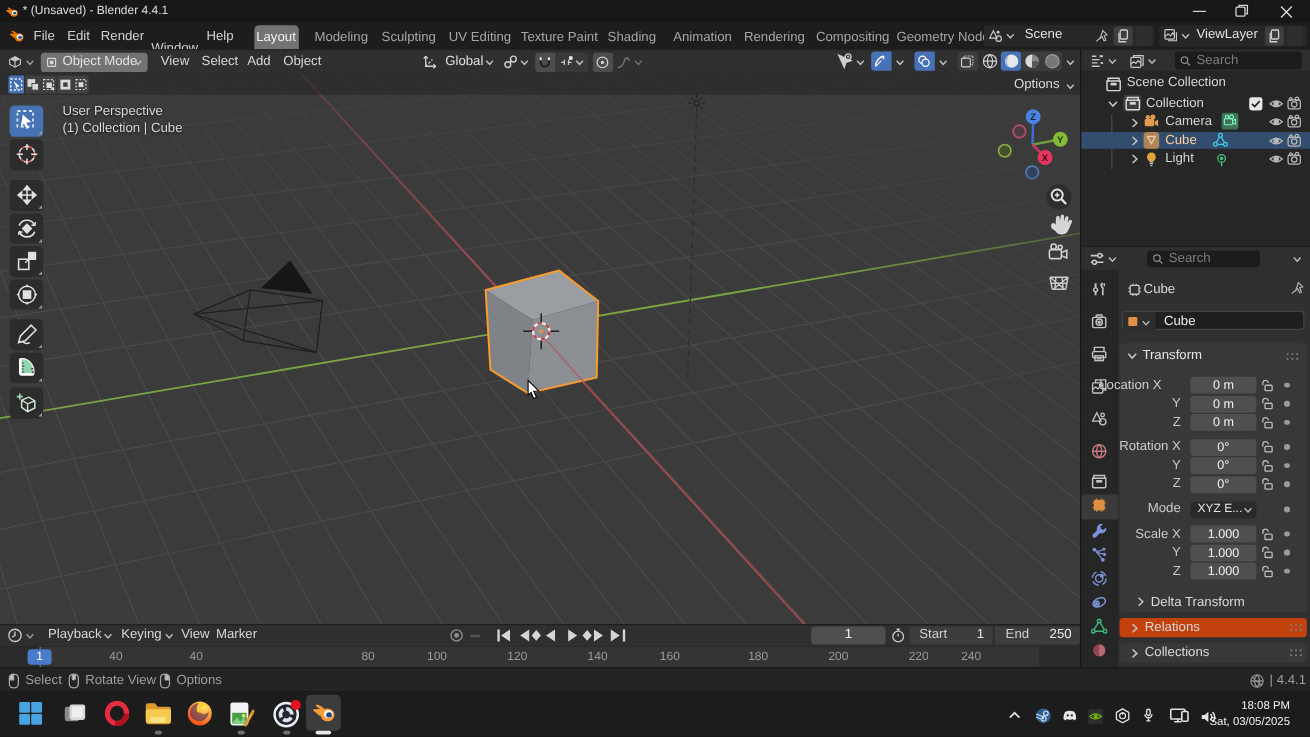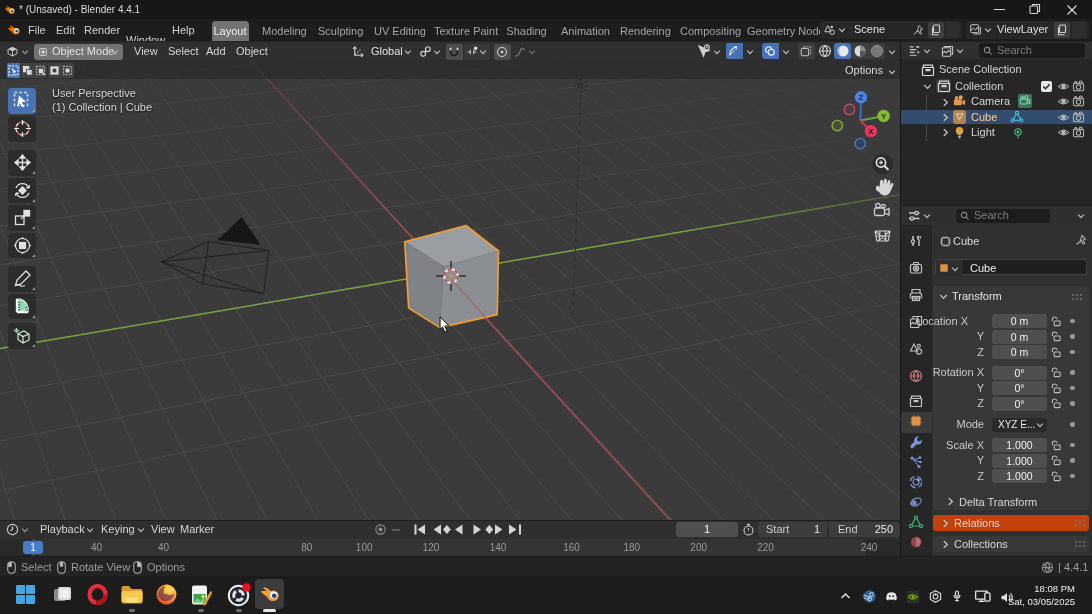--- a/index.html
+++ b/index.html
@@ -1096,25 +1096,25 @@
         <div class="ab txt" style="right:7px;top:1px;color:#e8e8e8">250</div>
  </div>
  <div class="ab" style="left:0;top:19px;width:900px;height:17px">
         <div class="ab txt" style="left:81.6px;top:3px;width:30px;text-align:center;color:#9a9a9a;font-size:10px">40</div>
         <div class="ab txt" style="left:148.5px;top:3px;width:30px;text-align:center;color:#9a9a9a;font-size:10px">40</div>
         <div class="ab txt" style="left:215.4px;top:18px;width:30px;text-align:left;color:#9a9a9a;font-size:12px">60</div>
         <div class="ab txt" style="left:282.3px;top:3px;width:30px;text-align:right;color:#9a9a9a;font-size:10px">80</div>
         <div class="ab txt" style="left:349.2px;top:3px;width:30px;text-align:center;color:#9a9a9a;font-size:10px">100</div>
         <div class="ab txt" style="left:416.1px;top:3px;width:30px;text-align:center;color:#9a9a9a;font-size:10px">120</div>
         <div class="ab txt" style="left:483.0px;top:3px;width:30px;text-align:center;color:#9a9a9a;font-size:10px">140</div>
-        <div class="ab txt" style="left:549.9px;top:3px;width:30px;text-align:right;color:#9a9a9a;font-size:10px">160</div>
+        <div class="ab txt" style="left:549.9px;top:3px;width:30px;text-align:left;color:#9a9a9a;font-size:10px">160</div>
         <div class="ab txt" style="left:616.8px;top:3px;width:30px;text-align:center;color:#9a9a9a;font-size:10px">180</div>
         <div class="ab txt" style="left:683.7px;top:3px;width:30px;text-align:center;color:#9a9a9a;font-size:10px">200</div>
         <div class="ab txt" style="left:750.6px;top:3px;width:30px;text-align:center;color:#9a9a9a;font-size:10px">220</div>
-        <div class="ab txt" style="left:854px;top:3px;width:30px;text-align:center;color:#9a9a9a;font-size:10px">240</div>
+        <div class="ab txt" style="left:801px;top:3px;width:30px;text-align:left;color:#9a9a9a;font-size:10px">240</div>
       </div>
  <div class="ab" style="left:32.5px;top:19px;width:1.5px;height:17px;background:#4a7bc8"></div>
  <div class="ab txt" style="left:23px;top:20.5px;width:20px;height:13px;background:#4a7bc8;border-radius:3px;text-align:center;line-height:13px;color:#fff;font-size:10px">1</div>
 </div>
 
 <div class="ab" style="left:0;top:556px;width:1092px;height:20px;background:#232323;border-top:1px solid #1a1a1a">
  <svg class="ab" style="left:7px;top:3.5px" width="9" height="13" viewBox="0 0 9 13" fill="none" stroke="#a9a9a9">
         <rect x="0.7" y="0.7" width="7.6" height="11.6" rx="3.5" stroke-width="1.1"></rect>
         <path d="M4.4 1 a3.4 3.4 0 0 0 -3.4 3.4 v1.2 h3.4 z" fill="#c0c0c0"></path>
       </svg>

